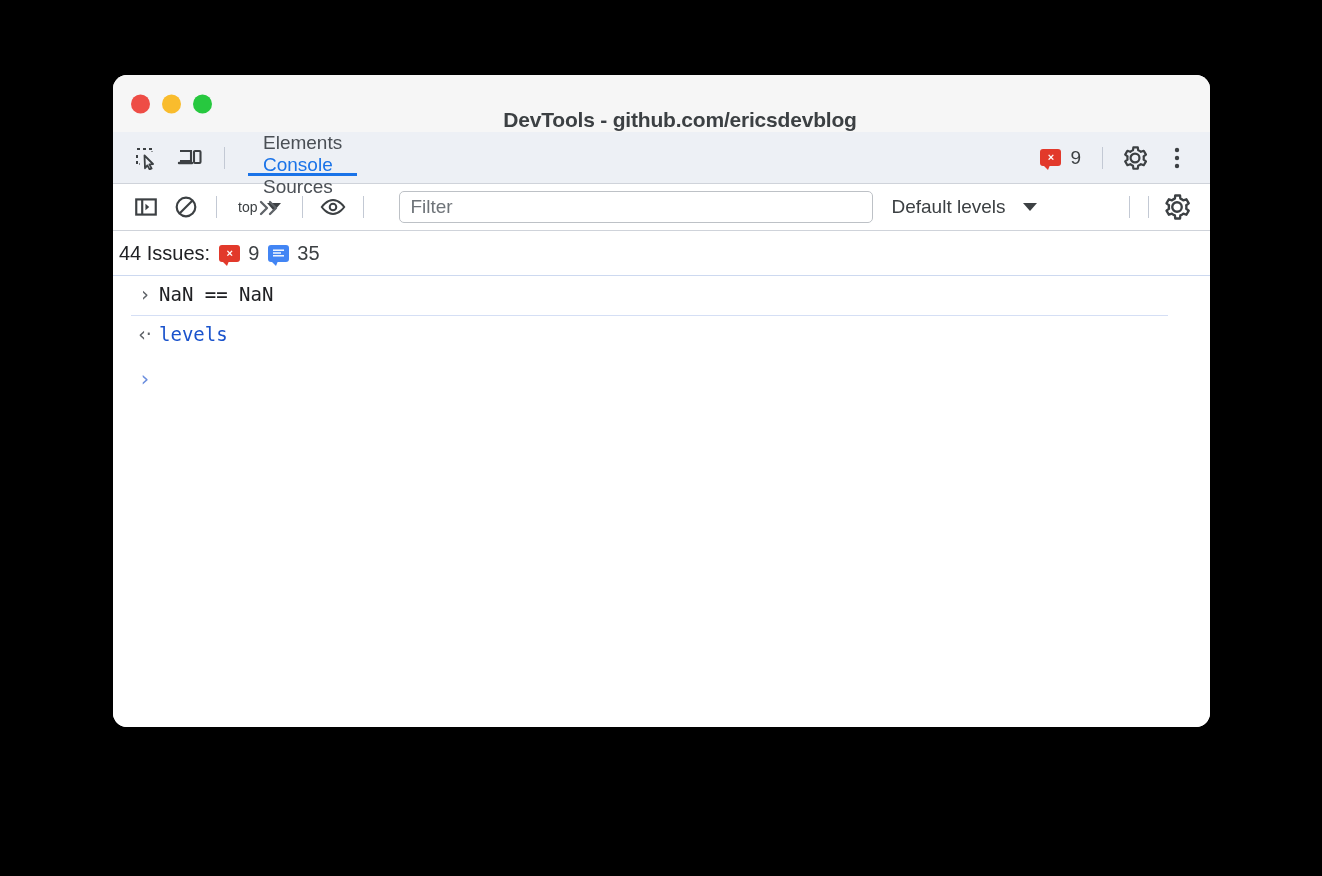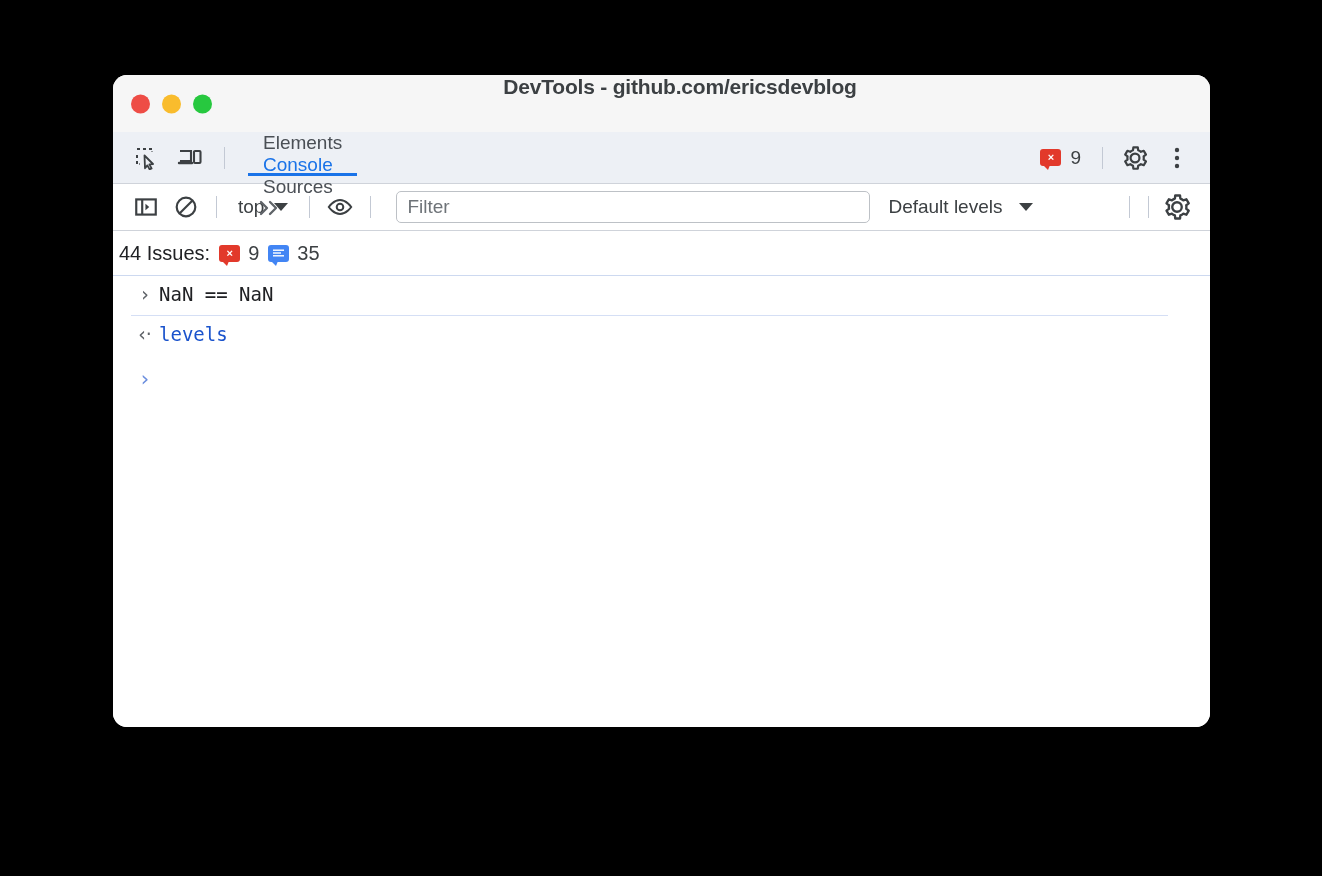--- a/index.html
+++ b/index.html
@@ -23,21 +23,21 @@
     flex-direction: column;
   }
 
   
   .titlebar {
     position: relative;
     height: 57px;
     flex: 0 0 57px;
     background: #f6f6f6;
     display: flex;
-    align-items: flex-start;
+    align-items: flex-end;
     justify-content: center;
     padding-left: 37px;
   }
   .traffic {
     position: absolute;
     left: 18px; top: 50%;
     transform: translateY(-50%);
     display: flex;
     gap: 12px;
   }
@@ -127,31 +127,31 @@
     background: #ffffff;
     display: flex;
     align-items: center;
     padding: 0 14px;
     border-bottom: 1px solid #cfd3da;
     gap: 2px;
   }
   .ctx-select {
     display: flex; align-items: center; gap: 10px;
     padding: 0 10px;
-    font-size: 19px; color: #3c4043;
+    font-size: 14px; color: #3c4043;
   }
   .caret {
     width: 0; height: 0;
     border-left: 7px solid transparent;
     border-right: 7px solid transparent;
     border-top: 8px solid #3c4043;
   }
   .filter-input {
     width: 474px; height: 32px;
-    margin-left: 14px;
+    margin-left: 24px;
     border: 1px solid #bdc1c6;
     border-radius: 5px;
     background: #fff;
     font-size: 19px;
     font-family: "Liberation Sans", sans-serif;
     color: #3c4043;
     padding: 0 10px;
     outline: none;
   }
   .filter-input::placeholder { color: #6e7378; }

